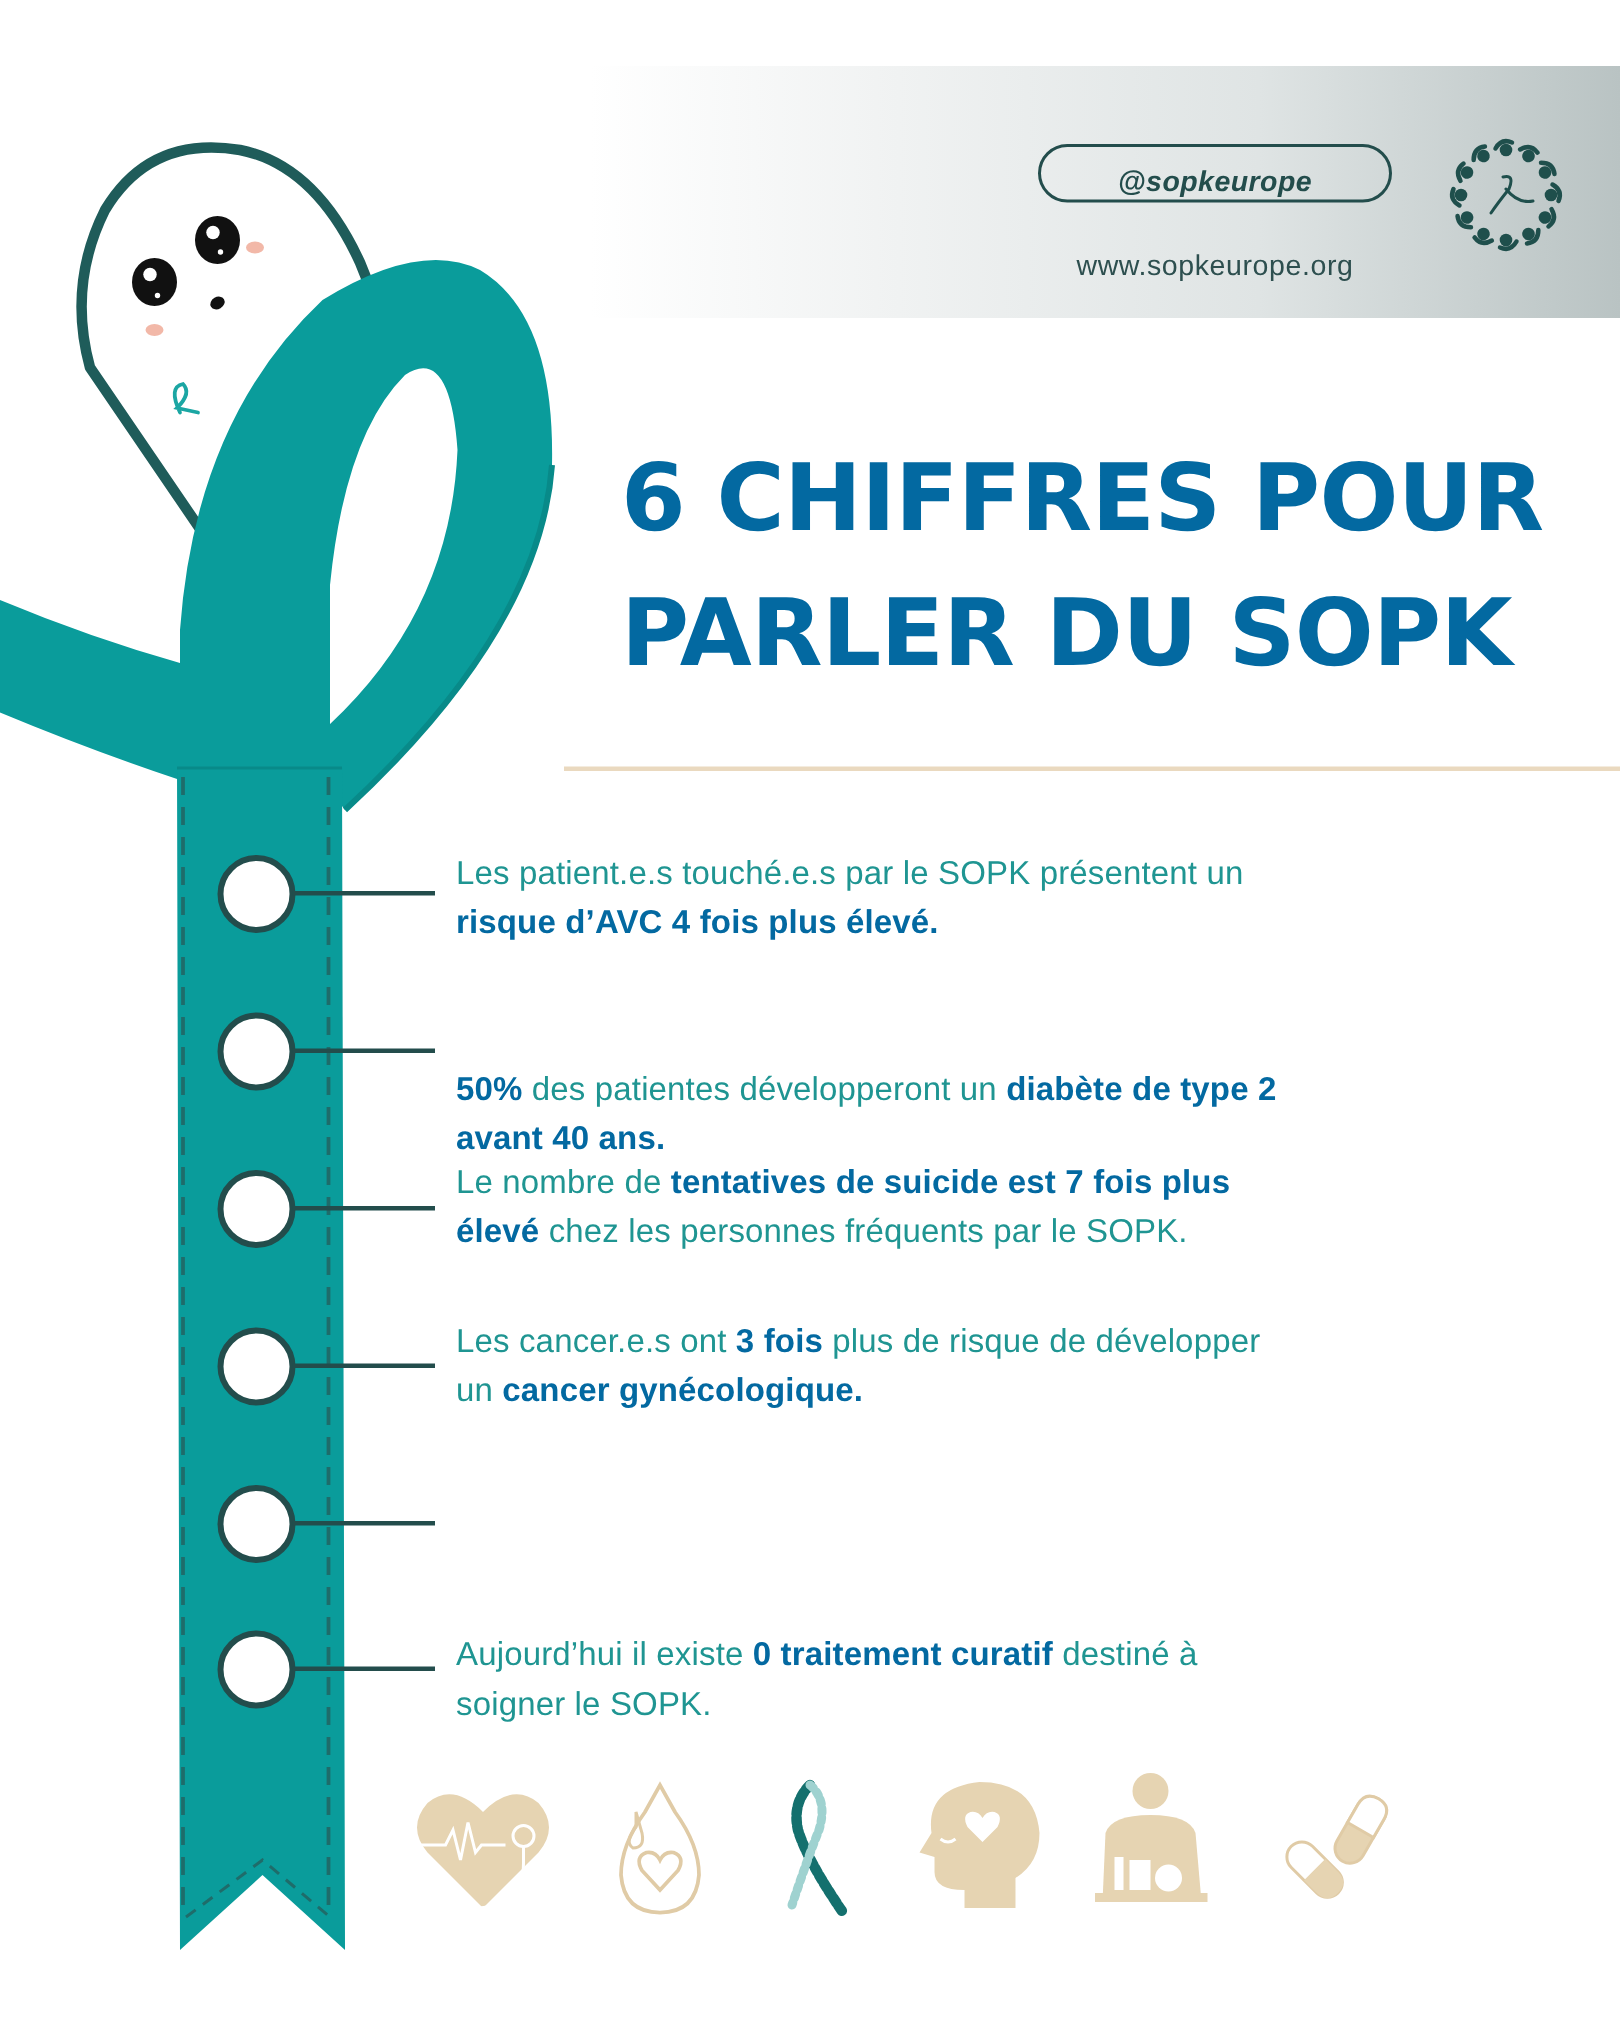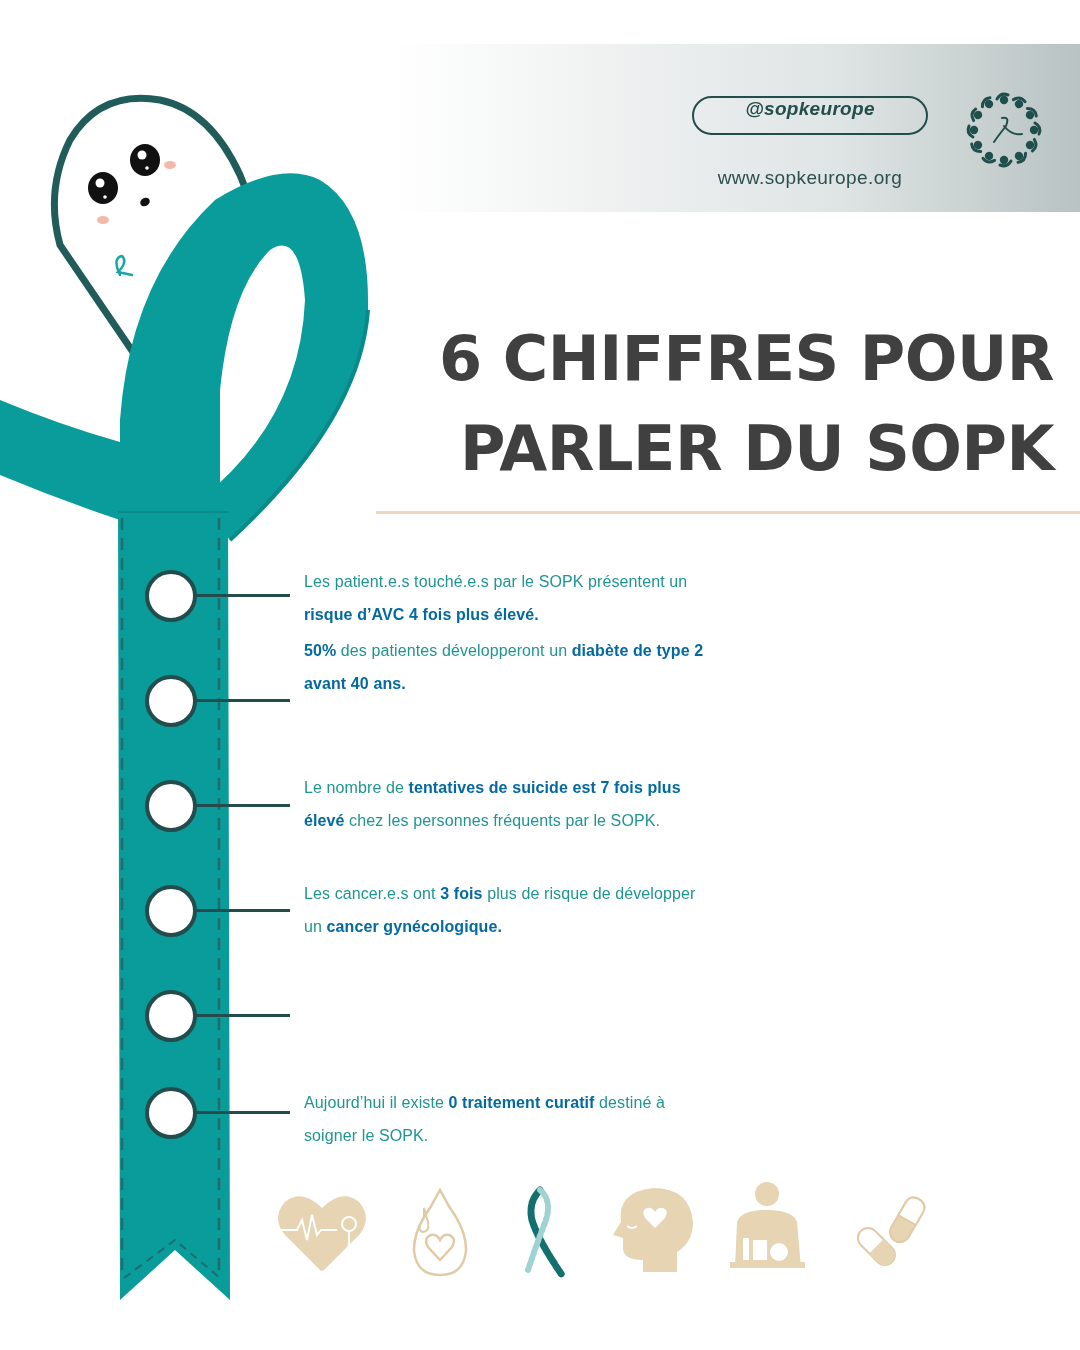--- a/index.html
+++ b/index.html
@@ -6,42 +6,42 @@
   html, body { width: 1080px; height: 1350px; background: #ffffff; overflow: hidden; }
   body { position: relative; font-family: "Liberation Sans", "DejaVu Sans", sans-serif; }
 
   .header-band {
     position: absolute; left: 393px; top: 44px; width: 687px; height: 168px;
     background: linear-gradient(90deg, #ffffff 0%, #f0f2f2 30%, #dfe4e4 65%, #b9c3c3 100%);
   }
   .handle-pill {
     position: absolute; left: 692px; top: 96px; width: 236px; height: 39px;
     border: 2px solid #234d4c; border-radius: 20px;
-    display: flex; align-items: flex-start; justify-content: center;
+    display: flex; align-items: flex-end; justify-content: center;
     font-weight: bold; font-style: italic; font-size: 19px; color: #234d4c; letter-spacing: 0.3px;
   }
   .website {
     position: absolute; left: 697px; top: 146px; width: 226px; text-align: center;
     font-size: 19px; color: #2d4f4f; letter-spacing: 0.4px; margin-top: 21px;
   }
   .logo { position: absolute; left: 962px; top: 90px; width: 84px; height: 80px; }
 
   .illustration { position: absolute; left: 0; top: 0; width: 380px; height: 1320px; }
 
   .title {
-    position: absolute; left: 414px; top: 314px; width: 640px;
+    position: absolute; left: 414px; top: 287px; width: 640px;
     font-family: "DejaVu Sans", sans-serif; font-weight: bold;
-    font-size: 62px; line-height: 90px; color: #404040; letter-spacing: -0.5px; text-align: right;
+    font-size: 62px; line-height: 90px; color: #0369a1; letter-spacing: -0.5px;
   }
   .title div { white-space: nowrap; }
   .divider { position: absolute; left: 376px; top: 511px; width: 704px; height: 3px; background: #ead9bf; }
 
   .stat {
     position: absolute; left: 304px; width: 700px;
-    font-size: 16px; line-height: 33px; color: #1f9592; letter-spacing: 0.1px;
+    font-size: 22px; line-height: 33px; color: #1f9592; letter-spacing: 0.1px;
   }
   .stat b { font-weight: bold; color: #0369a1; }
 
   .connector { position: absolute; left: 195px; width: 95px; height: 3px; background: #234d4c; }
   .node {
     position: absolute; left: 145px; width: 52px; height: 52px; border-radius: 50%;
     background: #ffffff; border: 4px solid #234d4c;
   }
 
   .icon-row { position: absolute; left: 270px; top: 1180px; width: 680px; height: 100px; }
@@ -123,21 +123,21 @@
 <div class="connector" style="top:909px"></div>
 <div class="node" style="top:990px"></div>
 <div class="connector" style="top:1014px"></div>
 <div class="node" style="top:1087px"></div>
 <div class="connector" style="top:1111px"></div>
 
 <div class="stat" style="top:565px">
     <div><span>Les patient.e.s touché.e.s par le SOPK présentent un</span></div>
     <div><b>risque d’AVC 4 fois plus élevé.</b></div>
   </div>
-<div class="stat" style="top:634px">
+<div class="stat" style="top:709px">
     <div><b>50%</b><span> des patientes développeront un </span><b>diabète de type 2</b></div>
     <div><b>avant 40 ans.</b></div>
   </div>
 <div class="stat" style="top:771px">
     <div><span>Le nombre de </span><b>tentatives de suicide est 7 fois plus</b></div>
     <div><b>élevé</b><span> chez les personnes fréquents par le SOPK.</span></div>
   </div>
 <div class="stat" style="top:877px">
     <div><span>Les cancer.e.s ont </span><b>3 fois</b><span> plus de risque de développer</span></div>
     <div><span>un </span><b>cancer gynécologique.</b></div>

